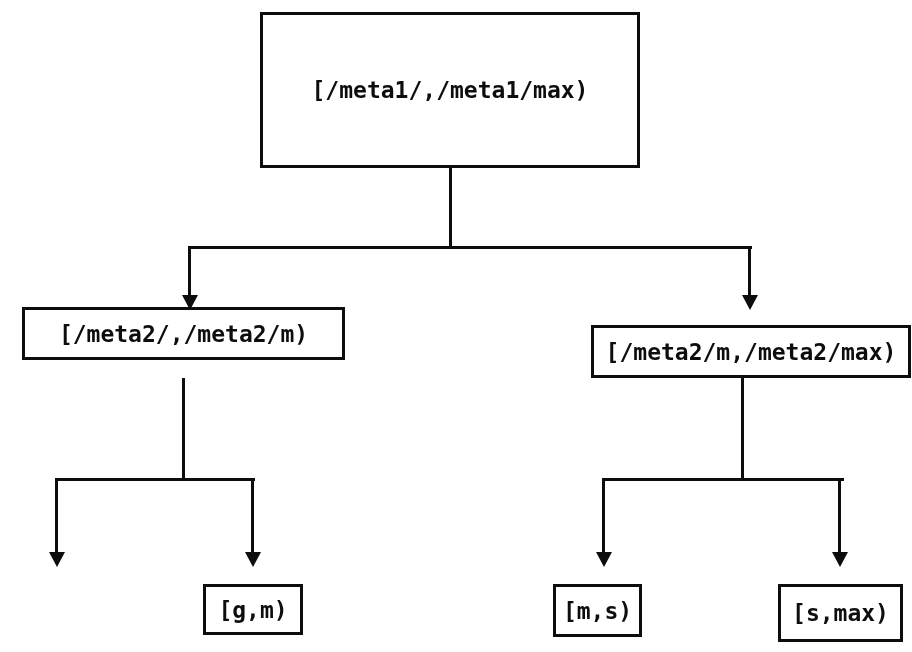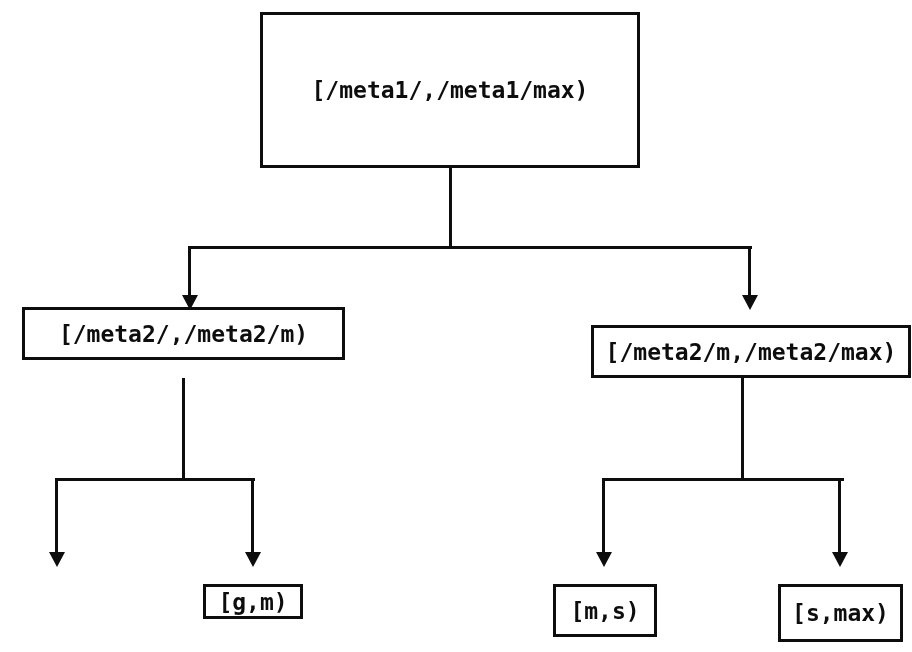--- a/index.html
+++ b/index.html
@@ -27,22 +27,22 @@
     color: #0d0d0d;
     font-weight: bold;
     font-size: 23px;
     letter-spacing: 0px;
     white-space: nowrap;
   }
   .node-root  { left: 260px; top: 12px;  width: 380px; height: 156px; }
   .node-left  { left: 22px;  top: 307px; width: 323px; height: 53px; }
   .node-right { left: 583px; top: 325px; width: 320px; height: 53px; margin-left: 8px; }
   .leaf-ag    { left: 7px;   top: 584px; width: 100px; height: 53px; }
-  .leaf-gm    { left: 203px; top: 584px; width: 100px; height: 35px; }
-  .leaf-ms    { left: 553px; top: 584px; width: 104px; height: 53px; }
+  .leaf-gm    { left: 203px; top: 584px; width: 100px; height: 51px; }
+  .leaf-ms    { left: 553px; top: 584px; width: 89px; height: 53px; }
   .leaf-smax  { left: 778px; top: 584px; width: 125px; height: 58px; }
 
   .edge {
     position: absolute;
     background: #0d0d0d;
   }
   
   .e-stem-root   { left: 449px; top: 167px; width: 3px;   height: 80px; }
   .e-bar-1       { left: 188px; top: 246px; width: 564px; height: 3px; }
   .e-drop-1a     { left: 188px; top: 246px; width: 3px;   height: 49px; }

